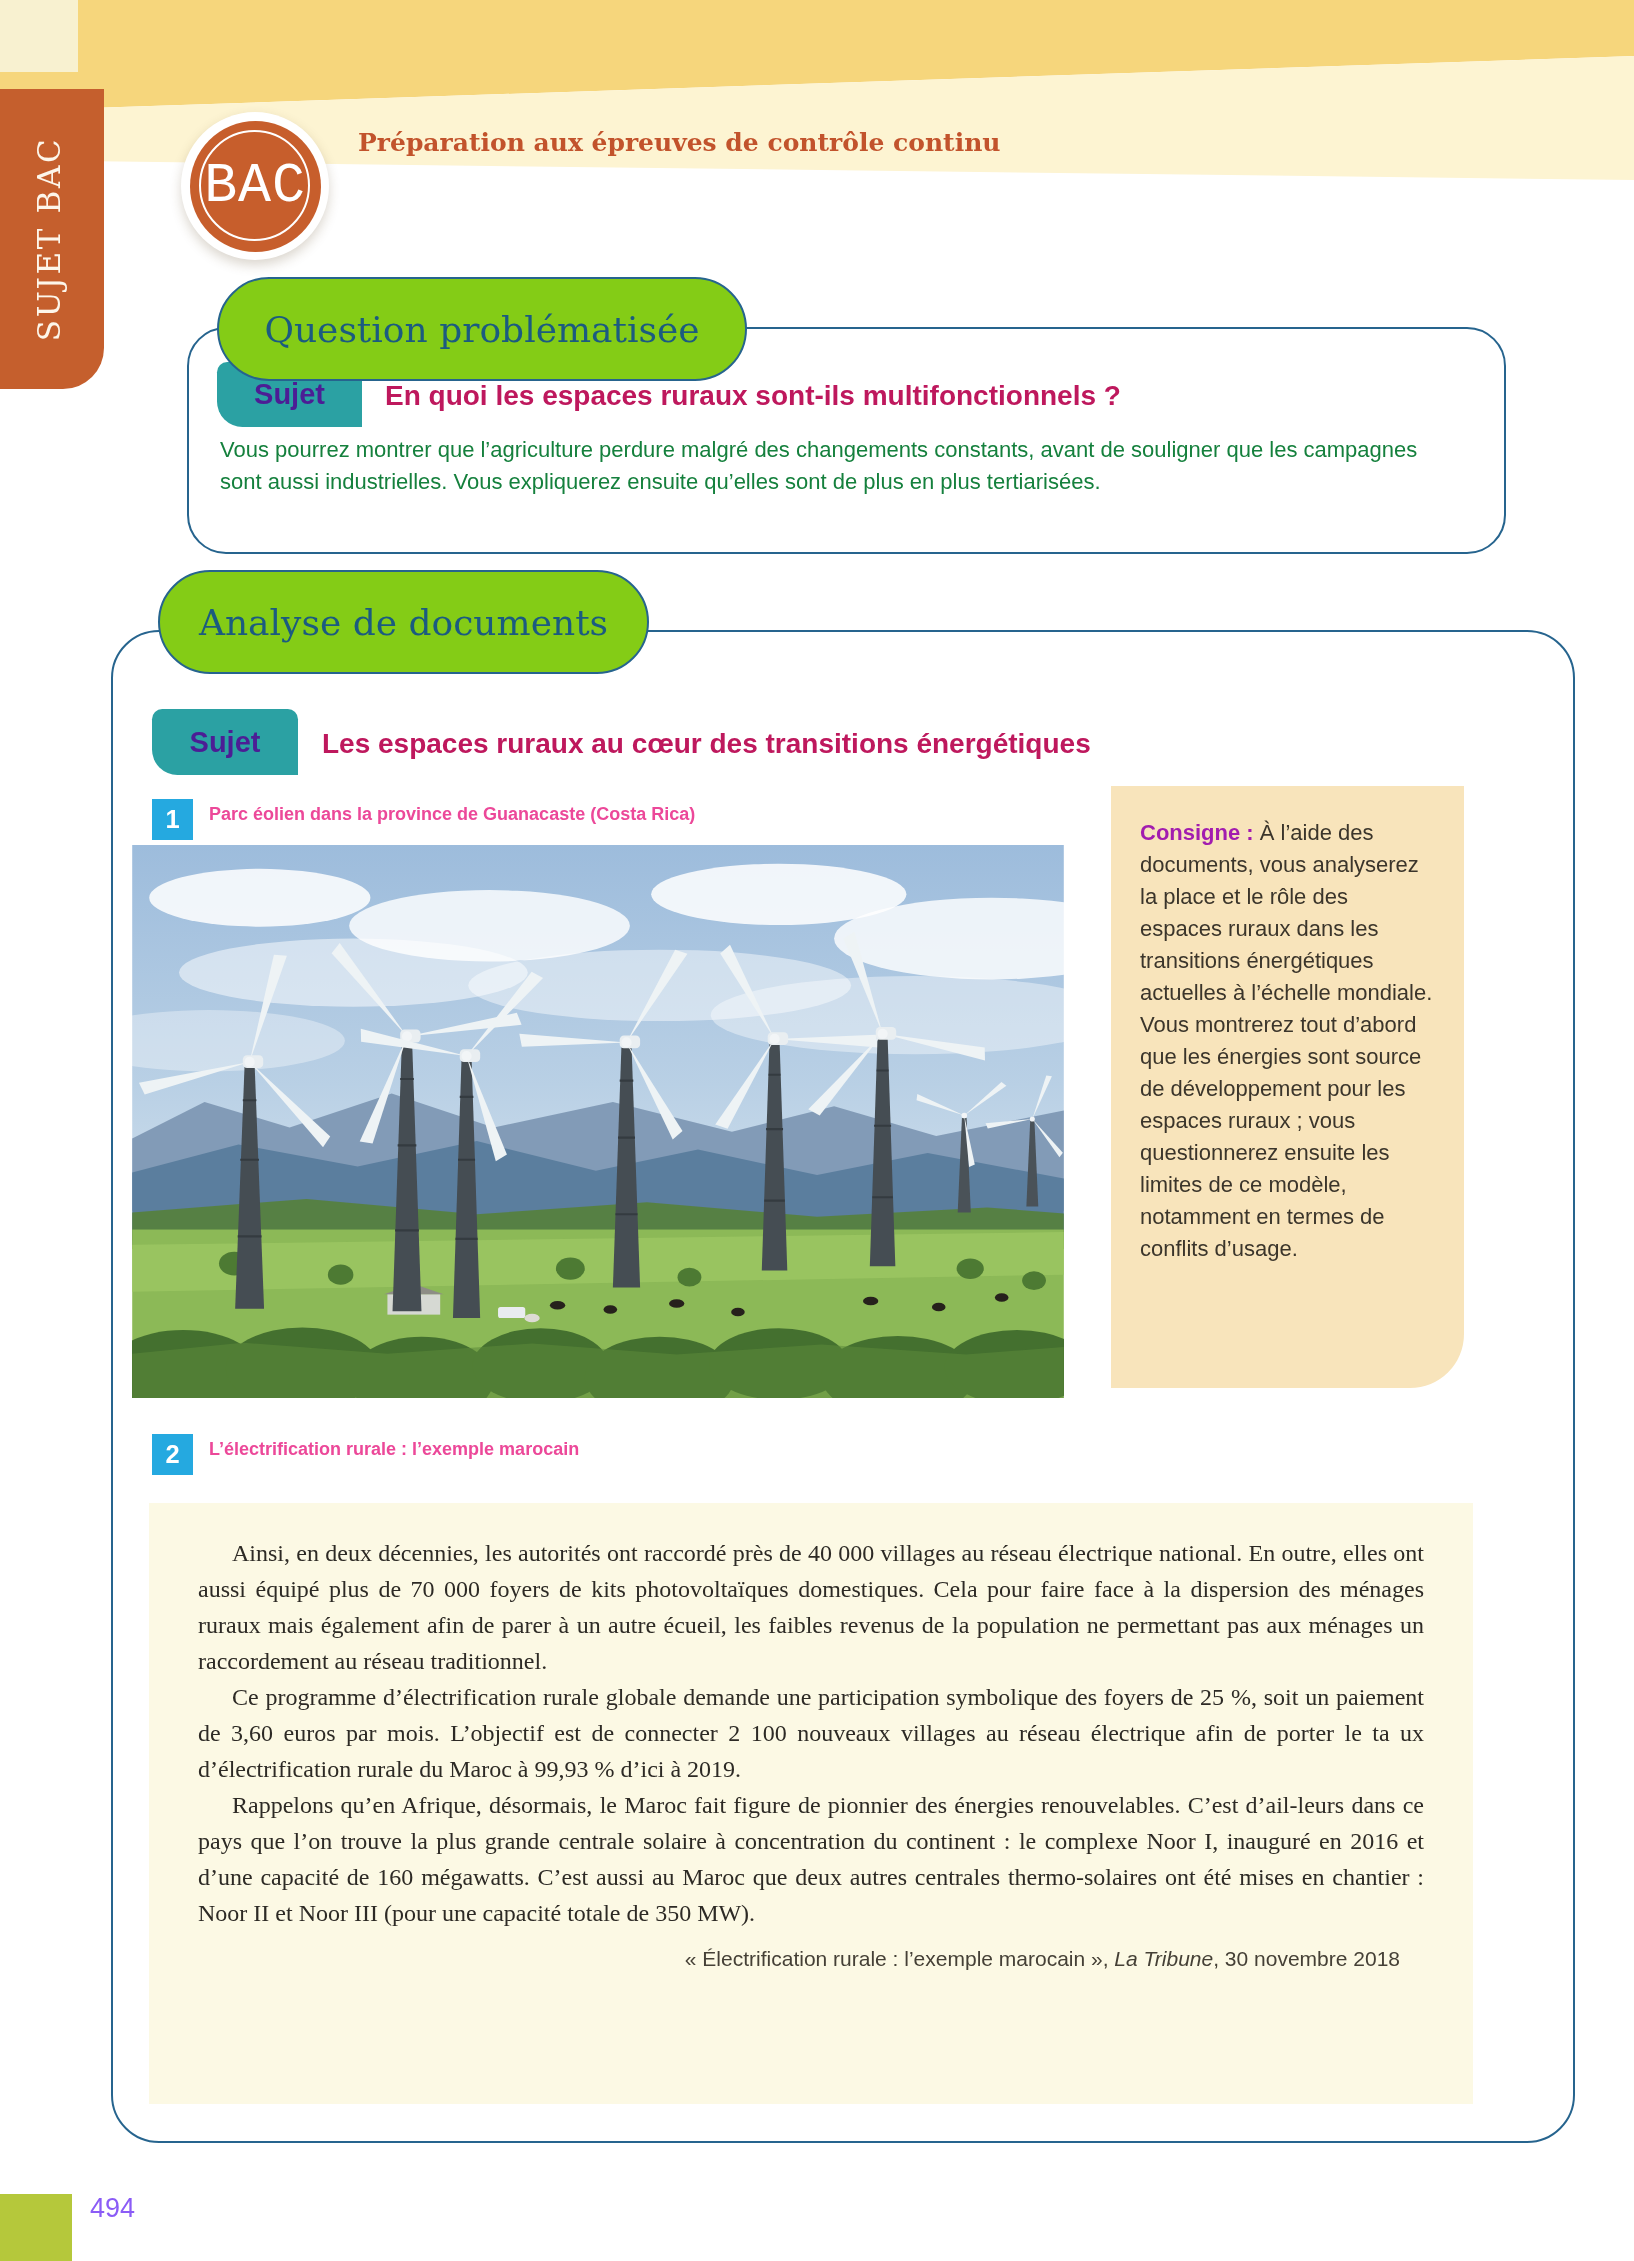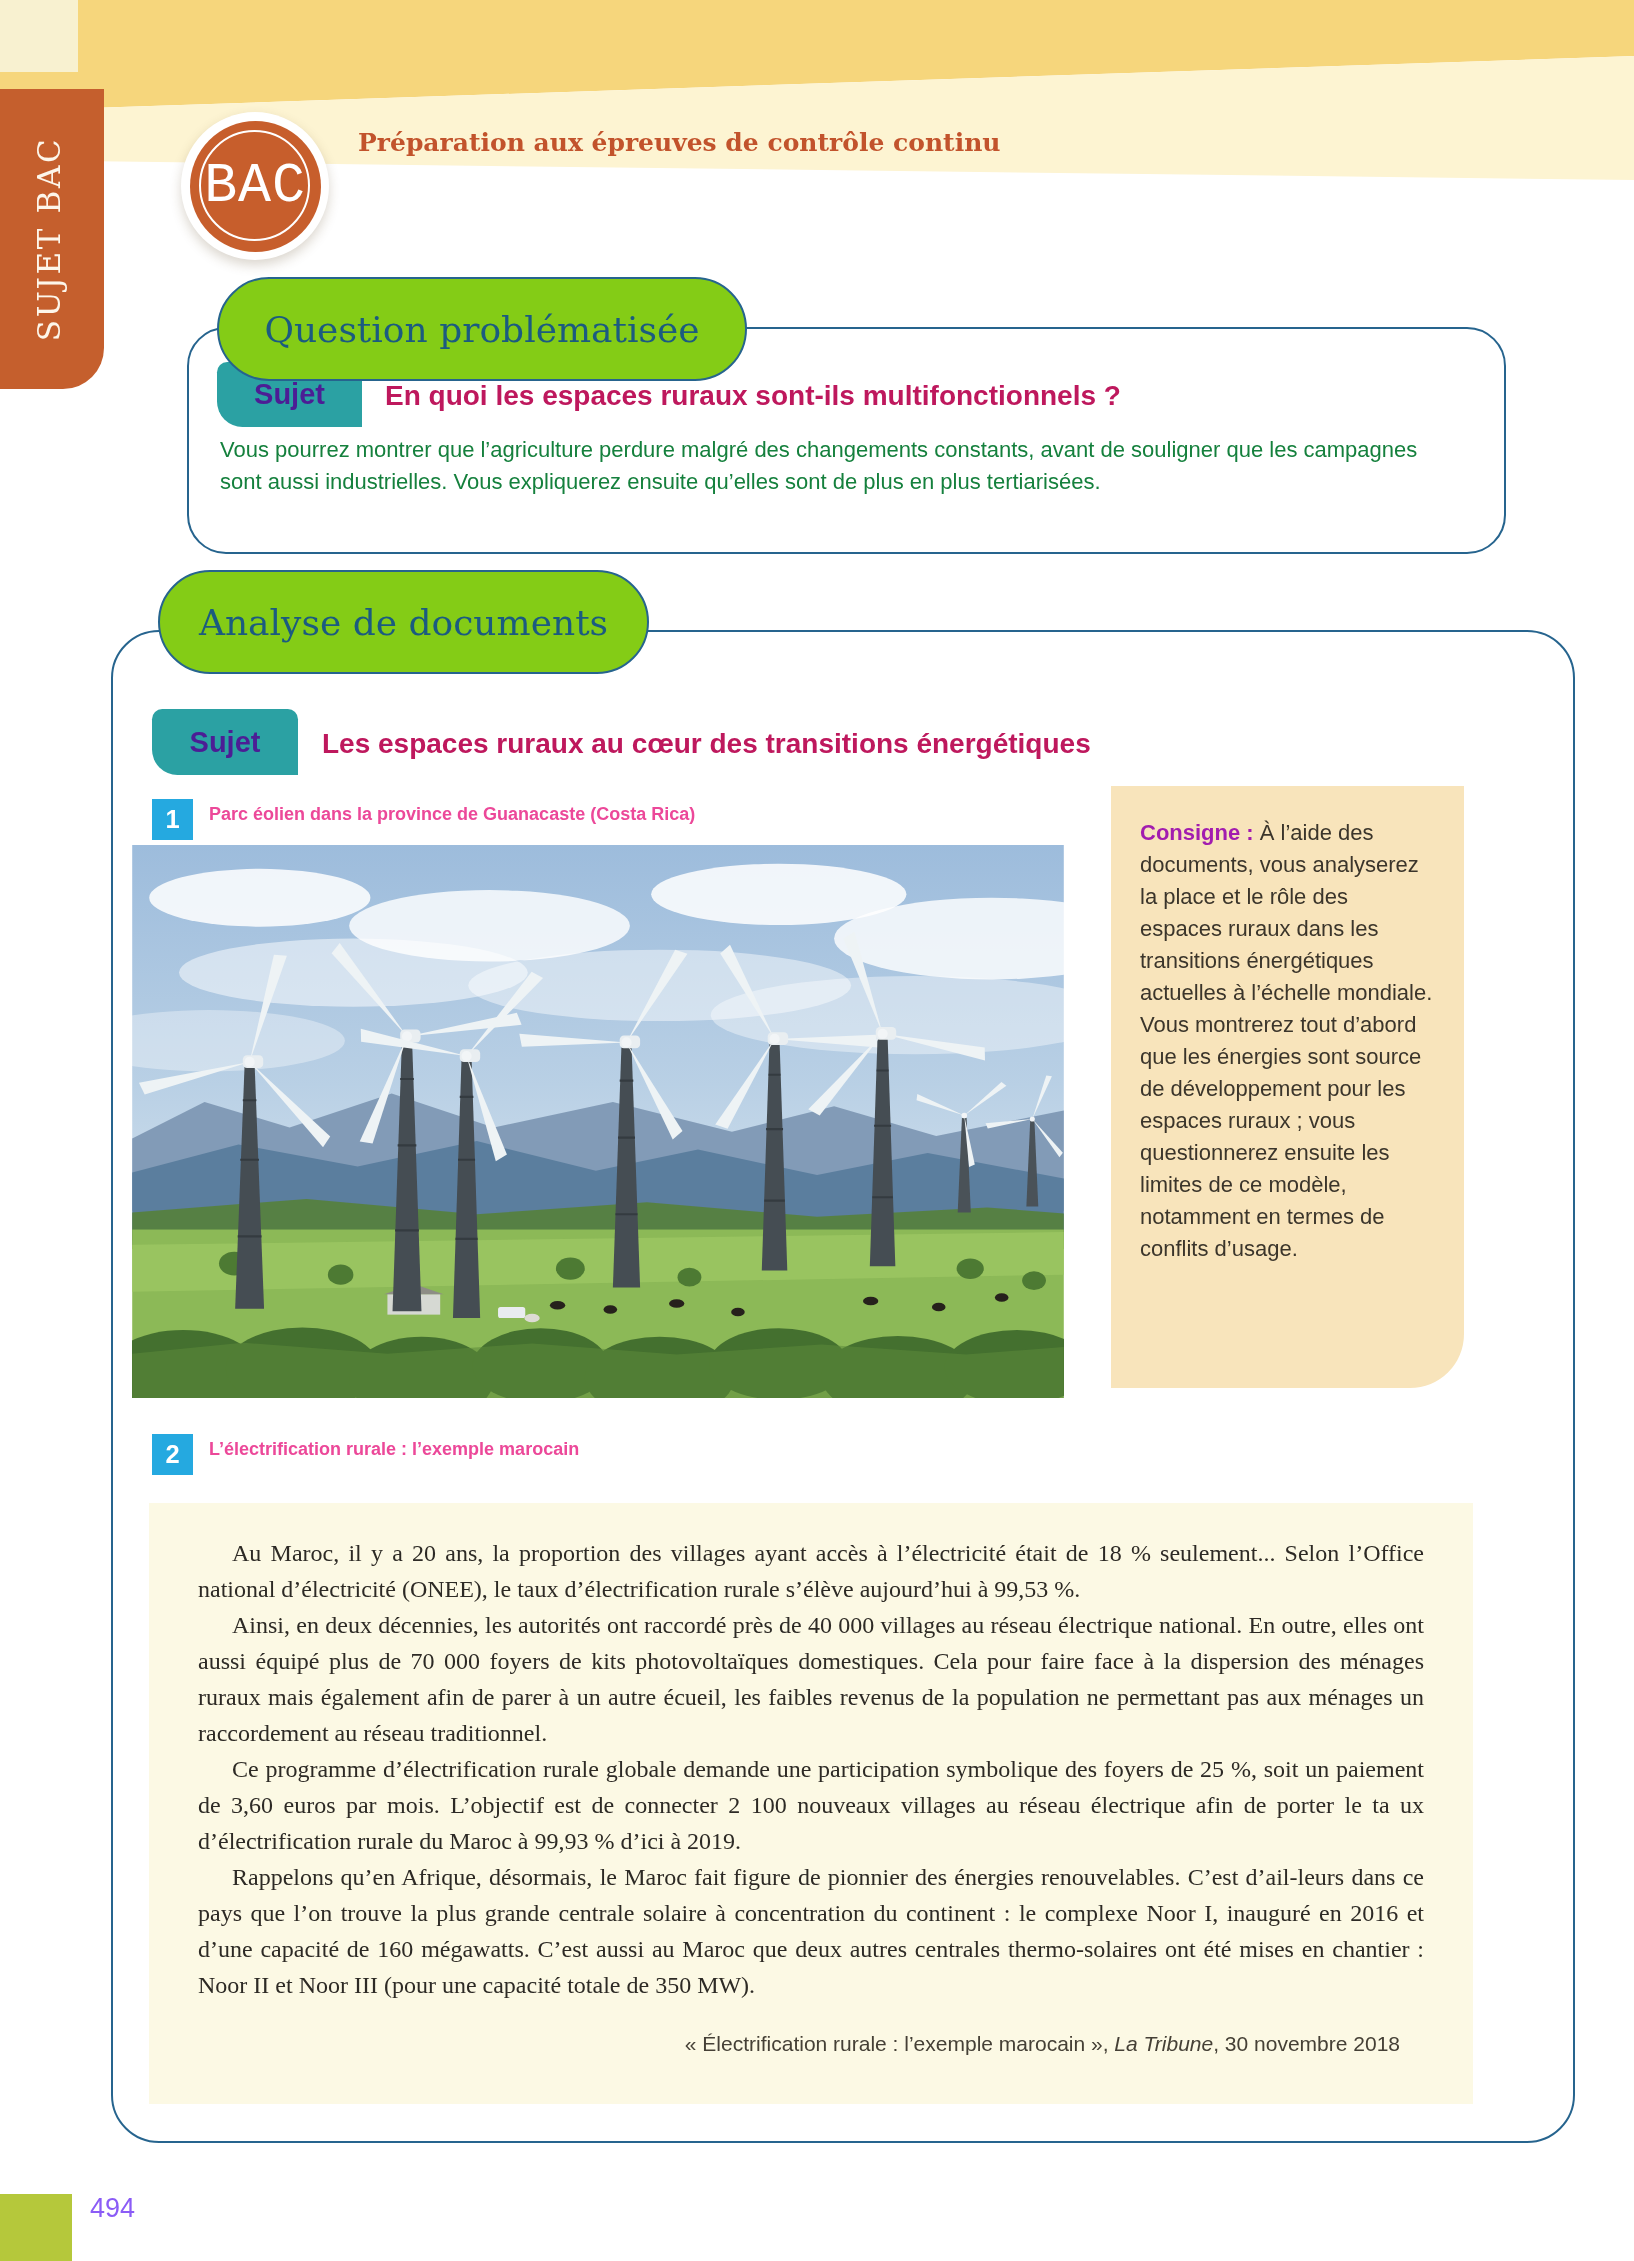--- a/index.html
+++ b/index.html
@@ -64,21 +64,21 @@
   
   .consigne{position:absolute;left:1111px;top:786px;width:353px;height:602px;background:#f8e4bb;
     border-radius:0 0 54px 0;box-sizing:border-box;padding:31px 29px;
     font-size:22px;line-height:32px;color:#3b352b;}
   .consigne .label{color:#a21caf;font-weight:bold;}
   
   .doc2-box{position:absolute;left:149px;top:1503px;width:1324px;height:601px;background:#fcf9e4;
     box-sizing:border-box;padding:32px 49px 25.5px 49px;
     font-family:"Liberation Serif",serif;font-size:24px;line-height:36px;color:#2d2a25;text-align:justify;}
   .doc2-box p{margin:0;text-indent:34px;}
-  .doc2-source{margin-top:23px;text-align:right;font-family:"Liberation Sans",sans-serif;
+  .doc2-source{margin-top:10px;text-align:right;font-family:"Liberation Sans",sans-serif;
     font-size:21px;color:#454036;padding-right:24px;}
   .doc2-source .ital{font-style:italic;}
   
   .footer-square{position:absolute;left:0;top:2194px;width:72px;height:67px;background:#b5c83b;}
   .page-number{position:absolute;left:90px;top:2193px;font-size:27px;color:#8b5cf6;}
 </style>
 </head>
 <body>
 
 <div class="band-yellow"></div>
@@ -281,21 +281,20 @@
 </div>
 
 <div class="consigne">
   <span class="label">Consigne :</span><span> À l’aide des documents, vous analyserez la place et le rôle des espaces ruraux dans les transitions énergétiques actuelles à l’échelle mondiale. Vous montrerez tout d’abord que les énergies sont source de développement pour les espaces ruraux ; vous questionnerez ensuite les limites de ce modèle, notamment en termes de conflits d’usage.</span>
 </div>
 
 <div class="doc-num doc2-num">2</div>
 <div class="doc-title doc2-title">L’électrification rurale : l’exemple marocain</div>
 
 <div class="doc2-box">
-  <p>Au Maroc, il y a 20 ans, la proportion des villages ayant accès à l’électricité était de 18 % seulement... Selon l’Office national d’électricité (ONEE), le taux d’électrification rurale s’élève aujourd’hui à 99,53 %.</p>
   <p>Ainsi, en deux décennies, les autorités ont raccordé près de 40 000 villages au réseau électrique national. En outre, elles ont aussi équipé plus de 70 000 foyers de kits photovoltaïques domestiques. Cela pour faire face à la dispersion des ménages ruraux mais également afin de parer à un autre écueil, les faibles revenus de la population ne permettant pas aux ménages un raccordement au réseau traditionnel.</p>
   <p>Ce programme d’électrification rurale globale demande une participation symbolique des foyers de 25 %, soit un paiement de 3,60 euros par mois. L’objectif est de connecter 2 100 nouveaux villages au réseau électrique afin de porter le ta ux d’électrification rurale du Maroc à 99,93 % d’ici à 2019.</p>
   <p>Rappelons qu’en Afrique, désormais, le Maroc fait figure de pionnier des énergies renouvelables. C’est d’ail-leurs dans ce pays que l’on trouve la plus grande centrale solaire à concentration du continent : le complexe Noor I, inauguré en 2016 et d’une capacité de 160 mégawatts. C’est aussi au Maroc que deux autres centrales thermo-solaires ont été mises en chantier : Noor II et Noor III (pour une capacité totale de 350 MW).</p>
   <div class="doc2-source">
     <span>« Électrification rurale : l’exemple marocain », </span><span class="ital">La Tribune</span><span>, 30 novembre 2018</span>
   </div>
 </div>
 
 <div class="footer-square"></div>
 <div class="page-number">494</div>

